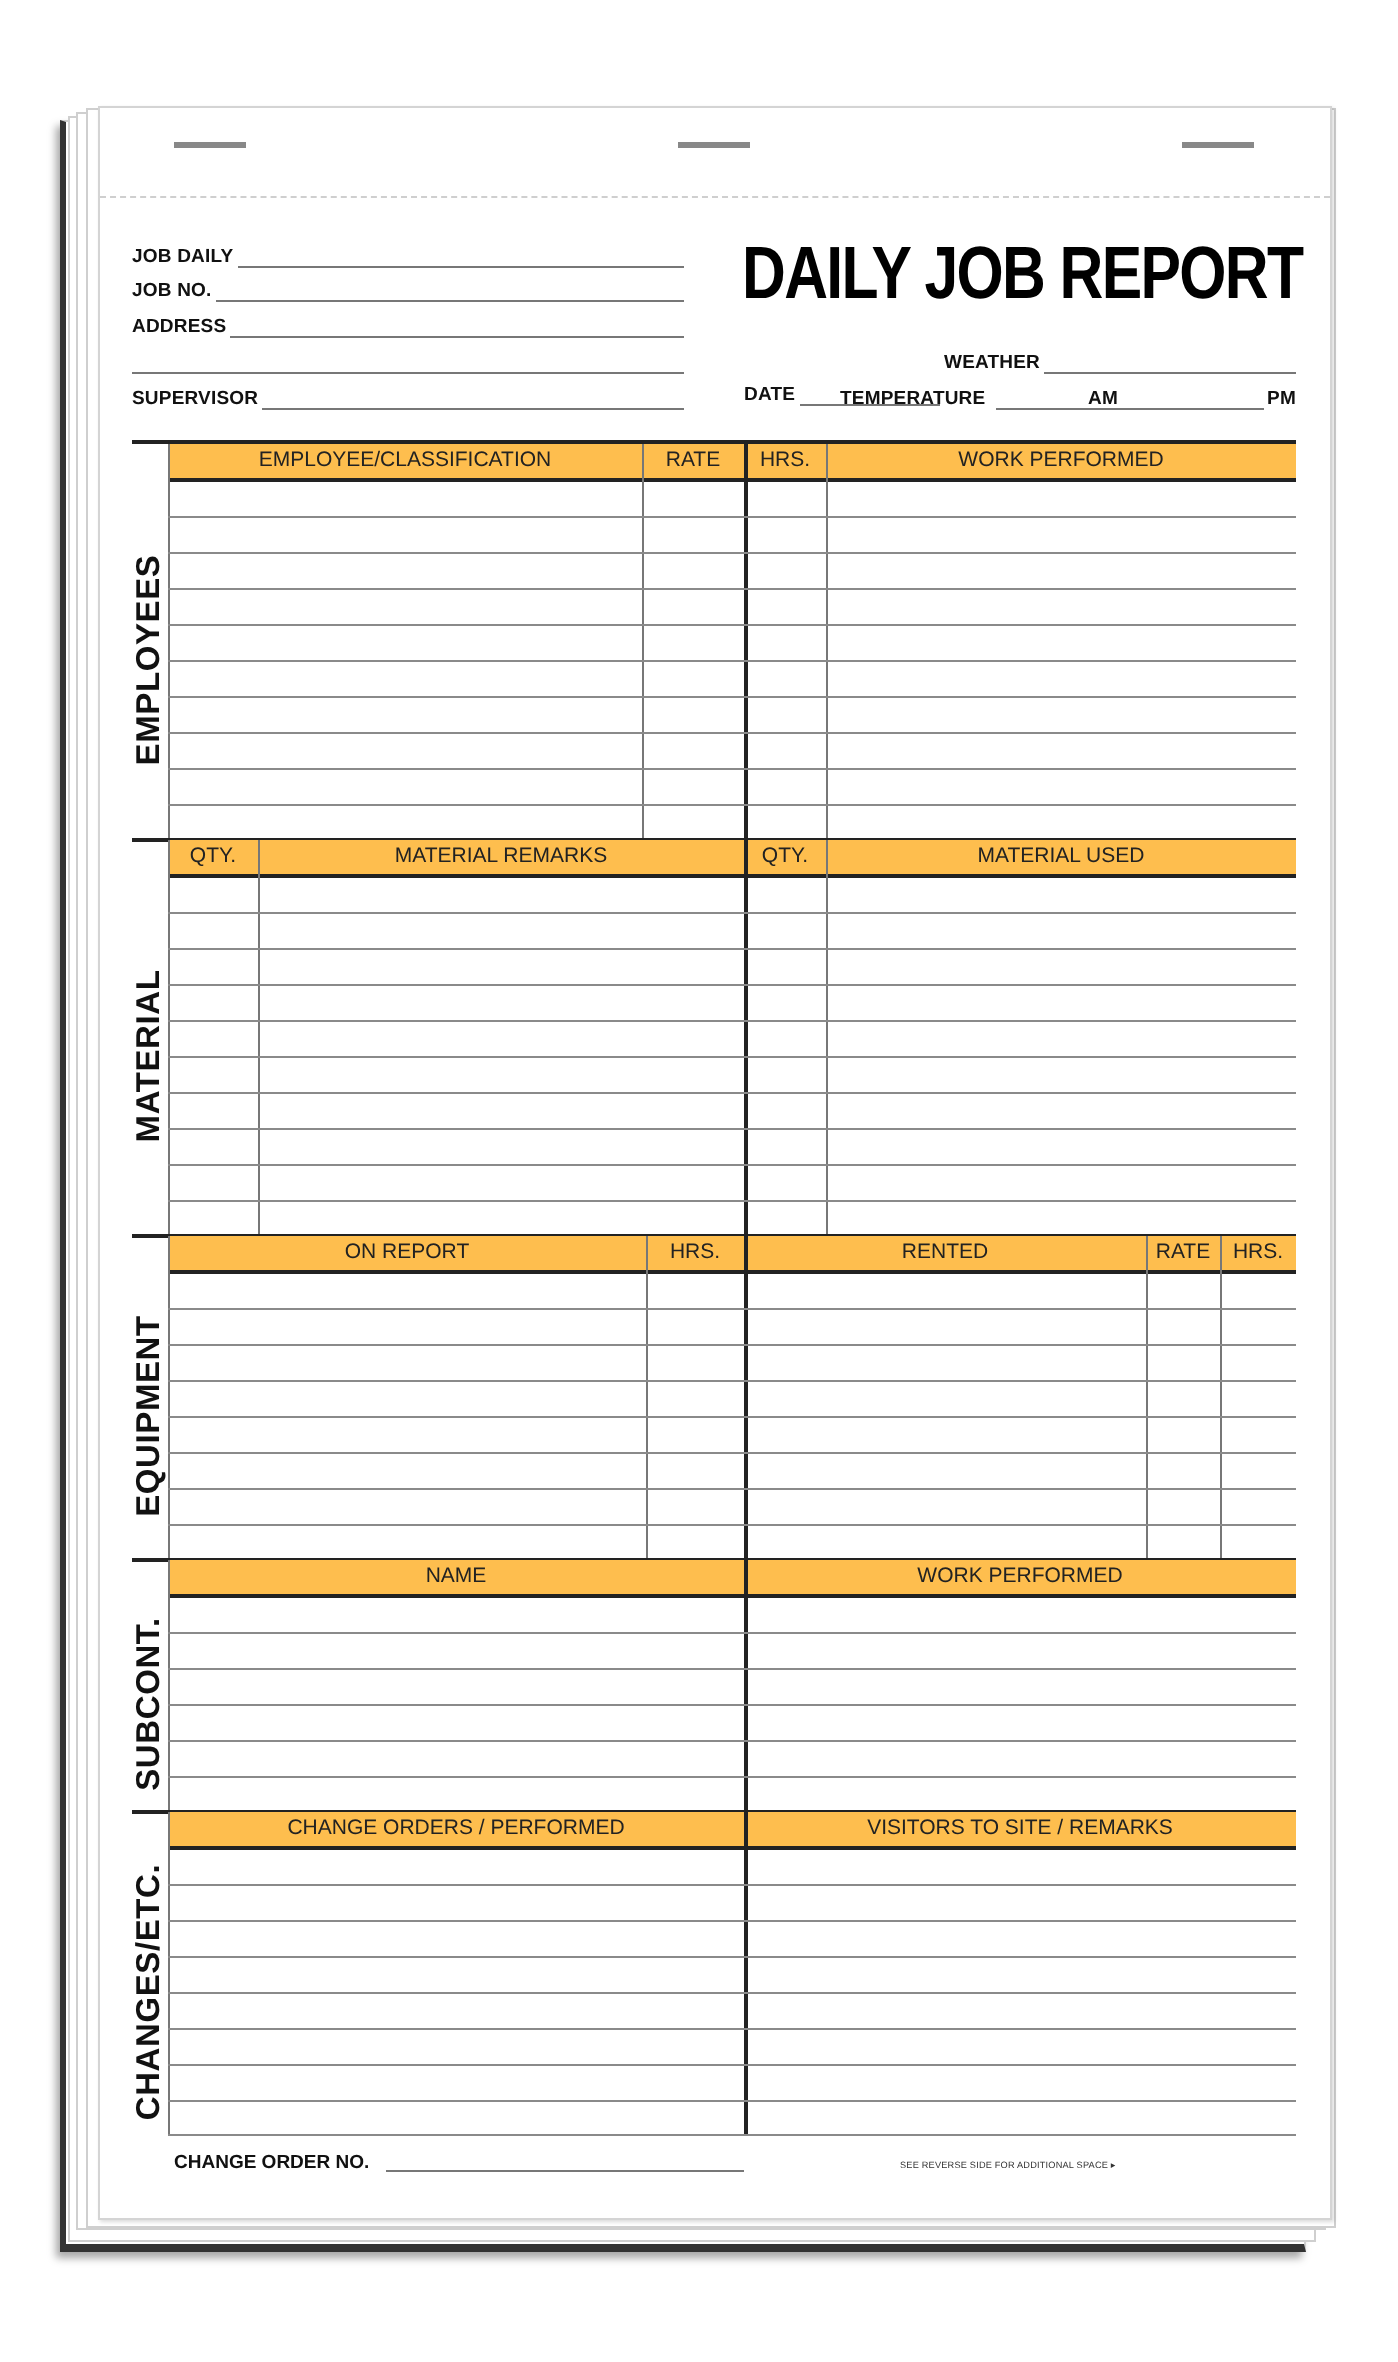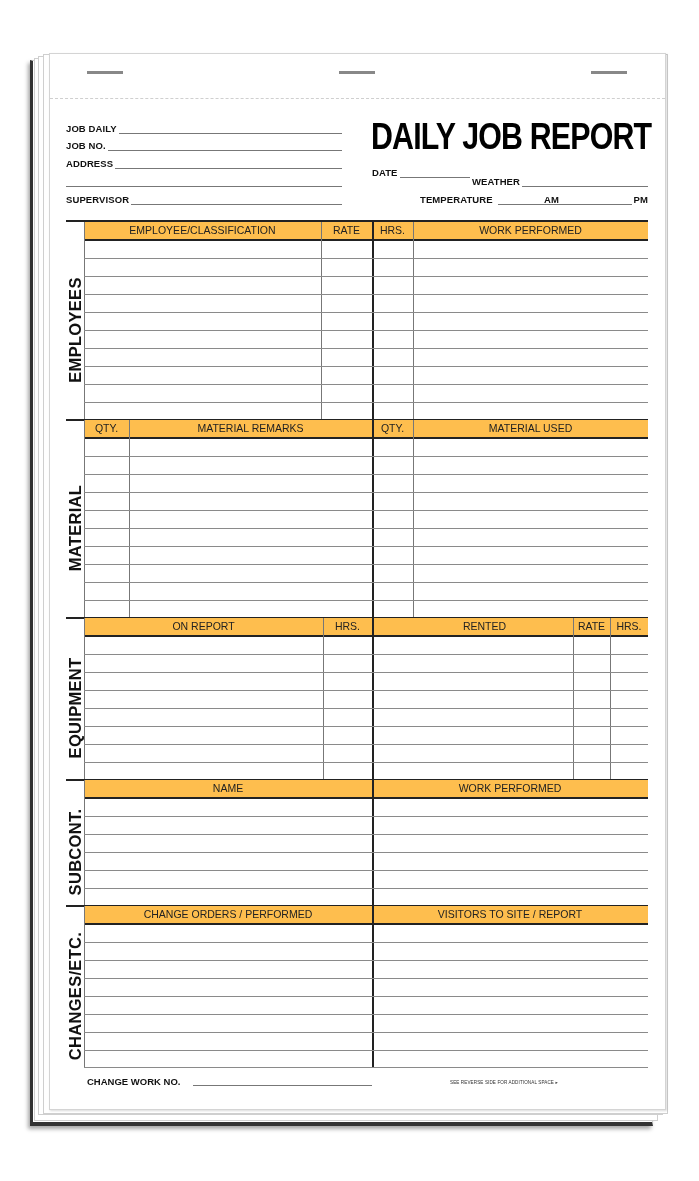--- a/index.html
+++ b/index.html
@@ -68,21 +68,21 @@
     <span class="line"></span>
 </div>
 <div class="blank-line" style="left:66px; top:186px; width:276px;"></div>
 <div class="field" style="left:66px; top:194px; width:276px;">
   <span class="lbl">SUPERVISOR</span>
     <span class="line"></span>
 </div>
 
 <div class="title">DAILY JOB REPORT</div>
 
-<div class="field" style="left:372px; top:167px; width:98px;">
+<div class="field" style="left:372px; top:192px; width:98px;">
   <span class="lbl">DATE</span>
     <span class="line"></span>
 </div>
 <div class="field" style="left:472px; top:176px; width:176px;">
   <span class="lbl">WEATHER</span>
     <span class="line"></span>
 </div>
 <div class="field" style="left:372px; top:194px; width:170px;margin-left:48px;">
   <span class="lbl">TEMPERATURE</span>
     <span class="line" style="margin-left:3px"></span>
@@ -146,21 +146,21 @@
 </div>
 
 <div>
   <div class="hr-thick" style="top:617px"></div>
   <div class="side" style="top:636px; height:144px;">
       <span>EQUIPMENT</span>
     </div>
   <div class="hdr" style="left:84px; top:618px; width:564px;">
     <div class="hcell" style="left:0; width:239px;">ON REPORT</div>
     <div class="hcell" style="left:239px; width:49px;">HRS.</div>
-    <div class="hcell" style="left:300px; width:201px;">RENTED</div>
+    <div class="hcell" style="left:288px; width:201px;">RENTED</div>
     <div class="hcell" style="left:489px; width:37px;">RATE</div>
     <div class="hcell" style="left:526px; width:38px;">HRS.</div>
   </div>
   <div class="vline" style="left:84px; top:618px; height:162px;"></div>
   <div class="vline" style="left:323px; top:618px; height:162px;"></div>
   <div class="vline dark" style="left:372px; top:618px; height:162px;"></div>
   <div class="vline" style="left:573px; top:618px; height:162px;"></div>
   <div class="vline" style="left:610px; top:618px; height:162px;"></div>
   <div class="rowline" style="left:84px; width:564px; top:654px;"></div>
   <div class="rowline" style="left:84px; width:564px; top:672px;"></div>
@@ -189,29 +189,29 @@
   <div class="rowline" style="left:84px; width:564px; top:888px;"></div>
 </div>
 
 <div>
   <div class="hr-thick" style="top:905px"></div>
   <div class="side" style="top:924px; height:144px;">
       <span>CHANGES/ETC.</span>
     </div>
   <div class="hdr" style="left:84px; top:906px; width:564px;">
     <div class="hcell" style="left:0; width:288px;">CHANGE ORDERS / PERFORMED</div>
-    <div class="hcell" style="left:288px; width:276px;">VISITORS TO SITE / REPORT</div>
+    <div class="hcell" style="left:288px; width:276px;">VISITORS TO SITE / REMARKS</div>
   </div>
   <div class="vline" style="left:84px; top:906px; height:162px;"></div>
   <div class="vline dark" style="left:372px; top:906px; height:162px;"></div>
   <div class="rowline" style="left:84px; width:564px; top:942px;"></div>
   <div class="rowline" style="left:84px; width:564px; top:960px;"></div>
   <div class="rowline" style="left:84px; width:564px; top:978px;"></div>
   <div class="rowline" style="left:84px; width:564px; top:996px;"></div>
   <div class="rowline" style="left:84px; width:564px; top:1014px;"></div>
   <div class="rowline" style="left:84px; width:564px; top:1032px;"></div>
   <div class="rowline" style="left:84px; width:564px; top:1050px;"></div>
   <div class="rowline" style="left:84px; width:564px; top:1067px;"></div>
 </div>
 
-<div class="footer-lbl">CHANGE WORK NO.</div>
+<div class="footer-lbl">CHANGE ORDER NO.</div>
 <div class="footer-line"></div>
 <div class="footer-note">SEE REVERSE SIDE FOR ADDITIONAL SPACE ▸</div>
 
 </body></html>

